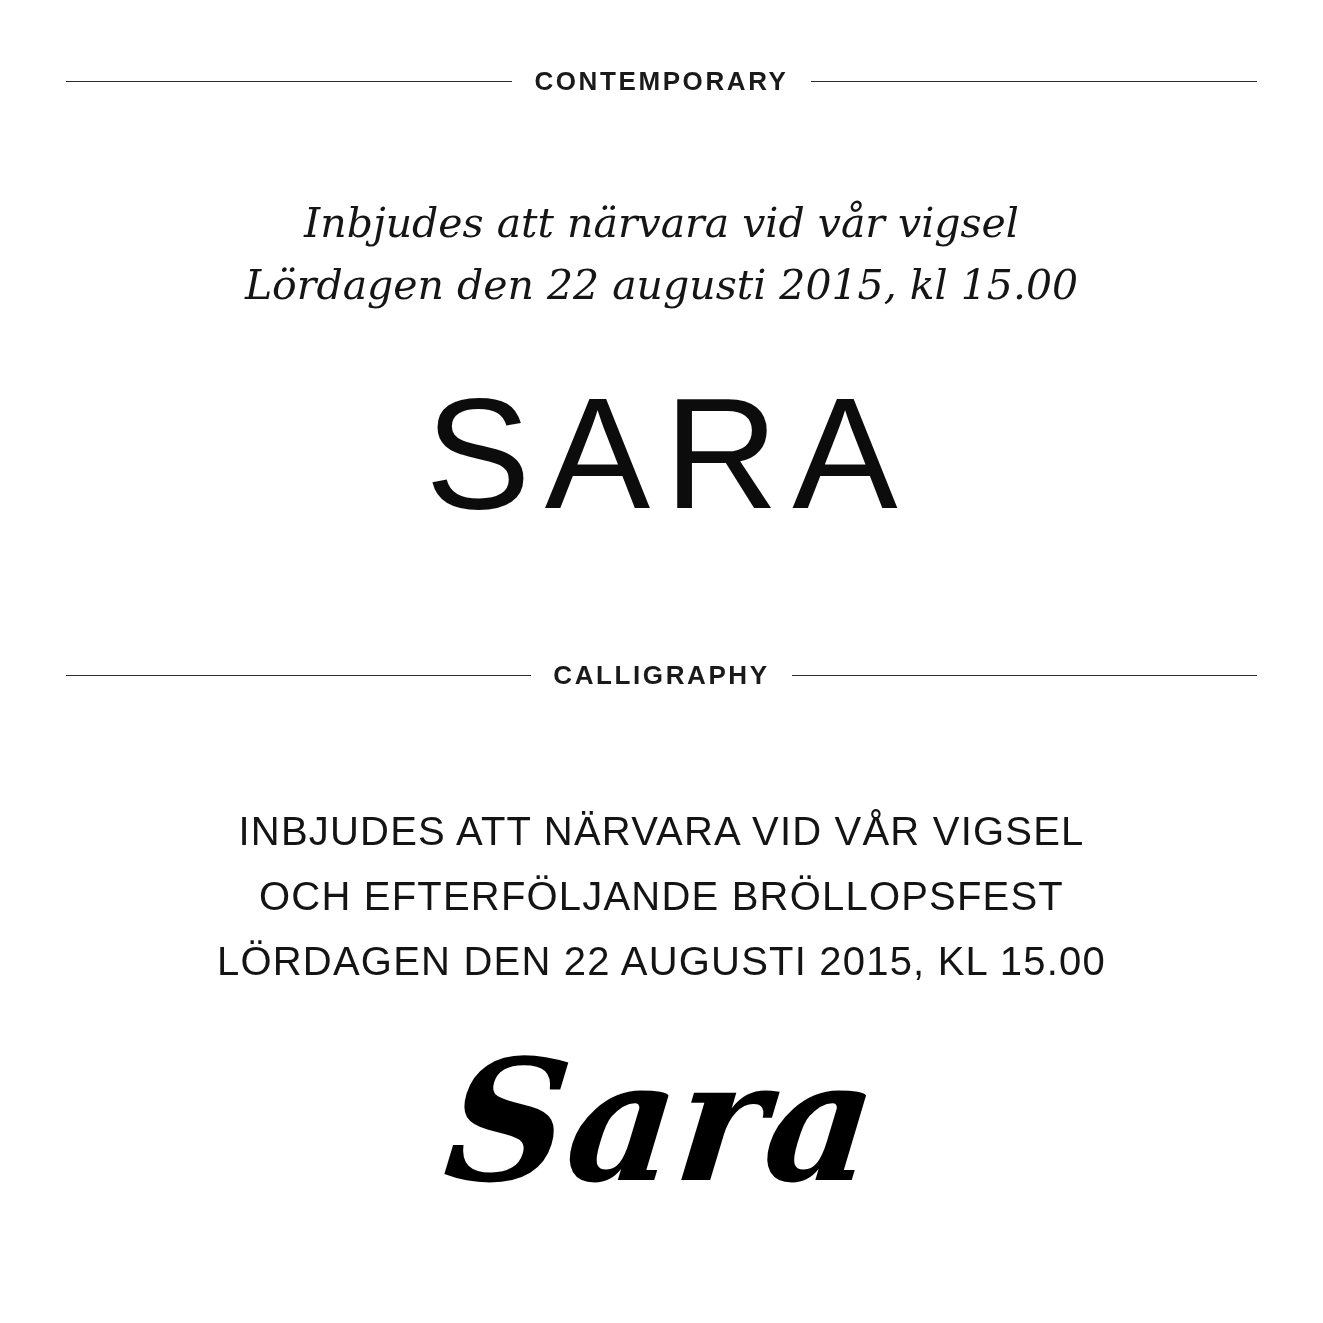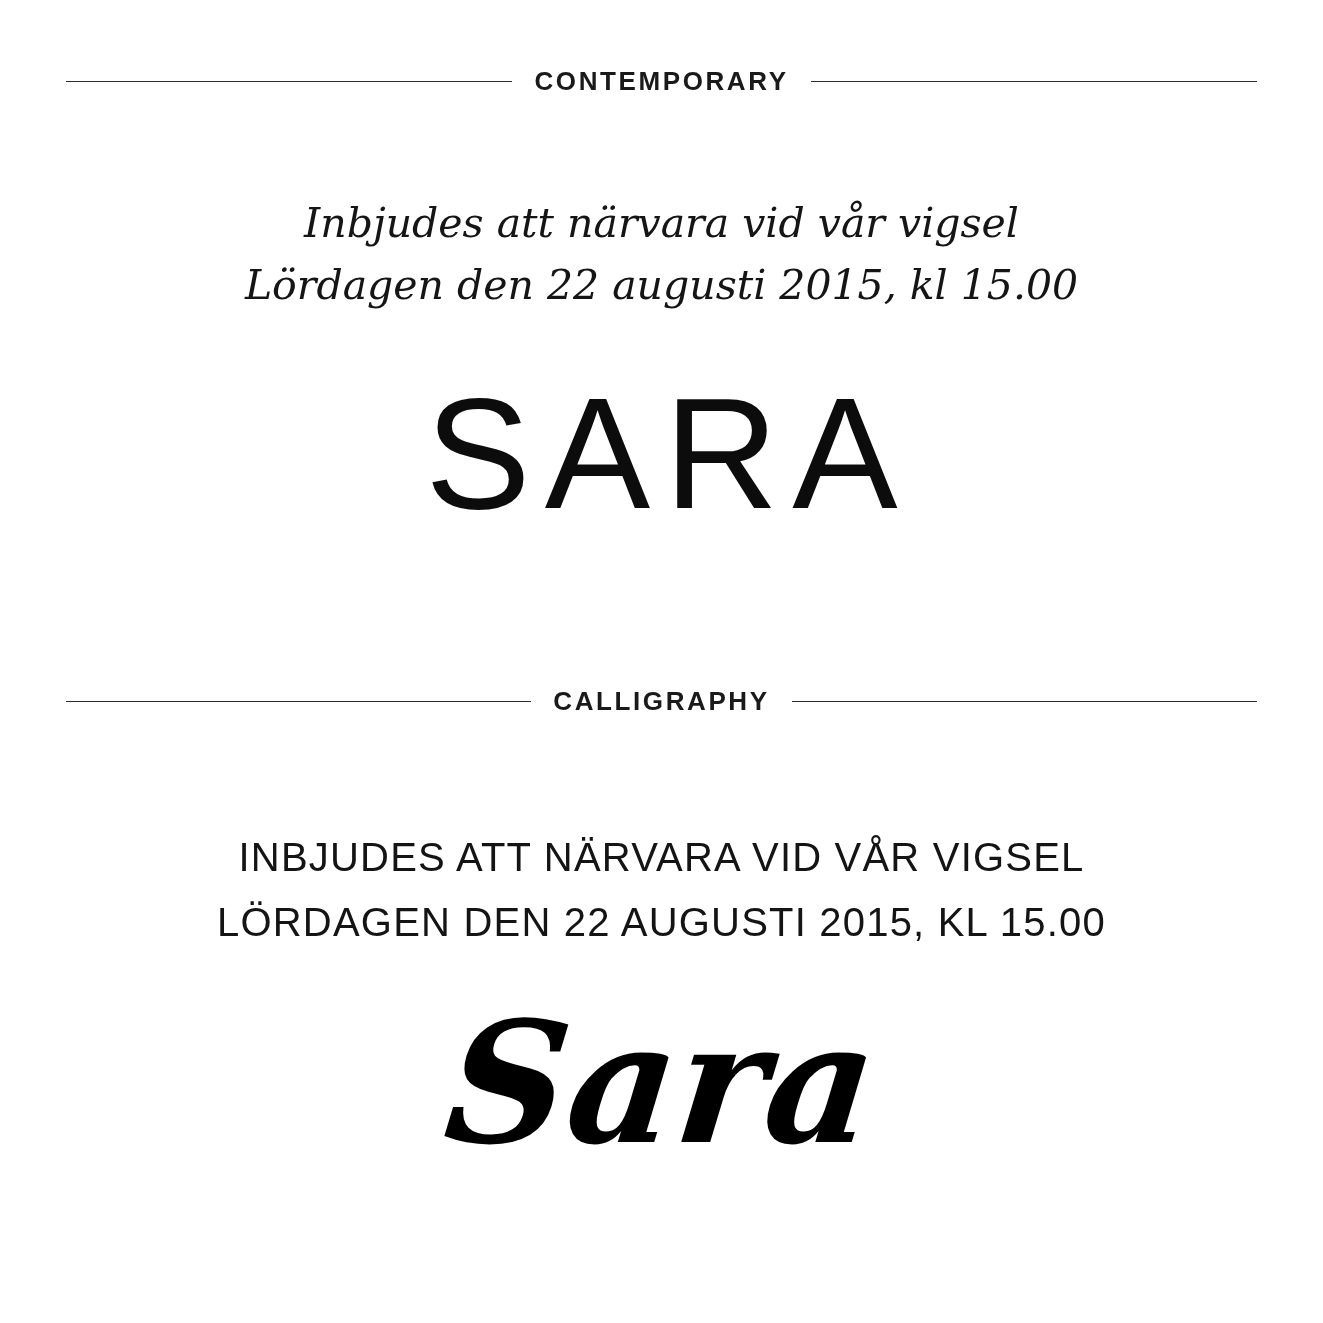--- a/index.html
+++ b/index.html
@@ -46,21 +46,21 @@
     text-transform: uppercase;
   }
 
   
   .section-contemporary {
     position: absolute;
     left: 0;
     top: 0;
     width: 100%;
   }
-  .divider-1 { margin-top: 66px; }
+  .divider-1 { margin-top: 66px; justify-content: flex-end; }
 
   .contemporary-body {
     text-align: center;
     margin-top: 96px;
     font-family: "DejaVu Serif", "Liberation Serif", serif;
     font-style: italic;
     font-size: 41px;
     line-height: 1.5;
     color: #151515;
   }
@@ -75,21 +75,21 @@
     letter-spacing: 14px;
     line-height: 1;
     color: #0c0c0c;
     text-indent: 14px;
   }
 
   
   .section-calligraphy {
     position: absolute;
     left: 0;
-    top: 686px;
+    top: 660px;
     width: 100%;
   }
   .calligraphy-body {
     text-align: center;
     margin-top: 108px;
     font-family: "Liberation Sans", sans-serif;
     font-size: 40px;
     font-weight: 400;
     letter-spacing: 1.2px;
     line-height: 1.62;
@@ -134,19 +134,20 @@
   <div class="section-calligraphy">
 
     <div class="divider divider-2">
       <div class="rule"></div>
       <div class="caption">CALLIGRAPHY</div>
       <div class="rule"></div>
     </div>
 
     <div class="calligraphy-body">
       <span class="line">INBJUDES ATT NÄRVARA VID VÅR VIGSEL</span>
+      <span class="line">OCH EFTERFÖLJANDE BRÖLLOPSFEST</span>
       <span class="line">LÖRDAGEN DEN 22 AUGUSTI 2015, KL 15.00</span>
     </div>
 
     <div class="calligraphy-name">Sara</div>
   </div>
 
 </div>
 
 </body></html>

